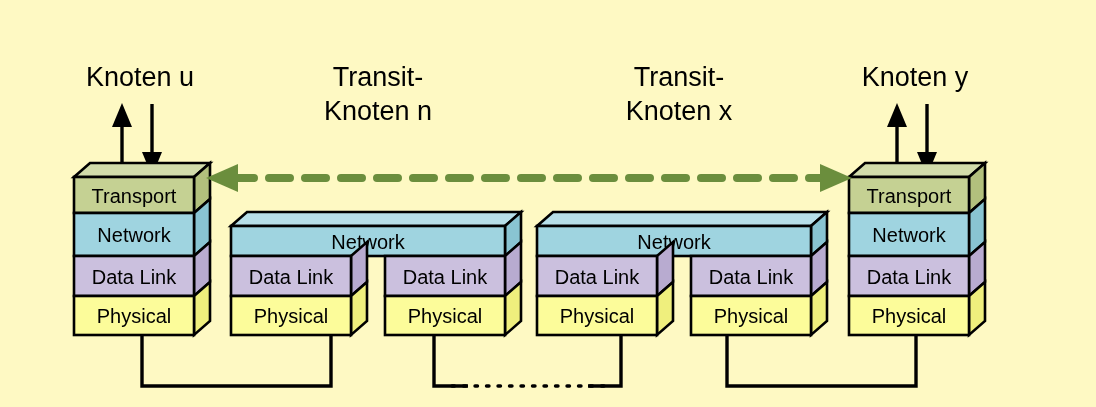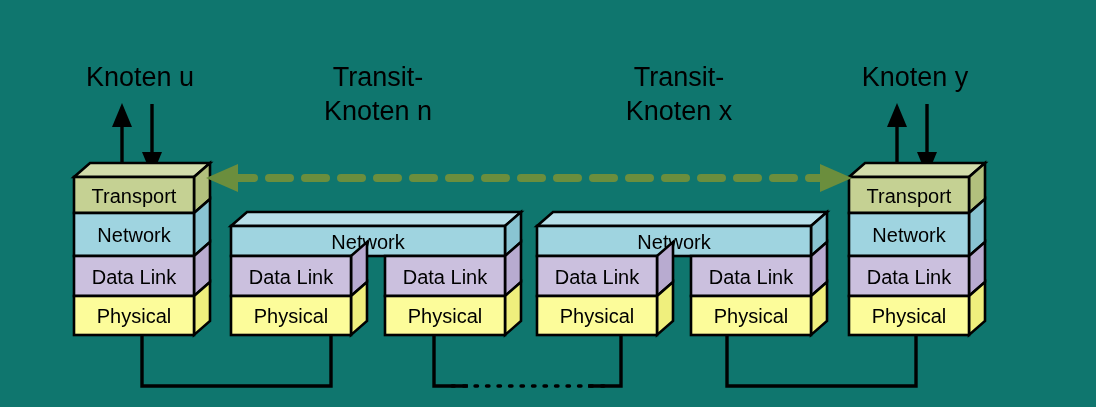--- a/index.html
+++ b/index.html
@@ -10,21 +10,21 @@
   body {
     width: 1096px;
     height: 407px;
     overflow: hidden;
     font-family: "Liberation Sans", sans-serif;
   }
   #diagram-root {
     position: relative;
     width: 1096px;
     height: 407px;
-    background: #0f766e;
+    background: #fef9c3;
   }
   svg#osi-svg {
     display: block;
     width: 1096px;
     height: 407px;
   }
   .node-title {
     font-family: "Liberation Sans", sans-serif;
     font-size: 27px;
     fill: #000000;

